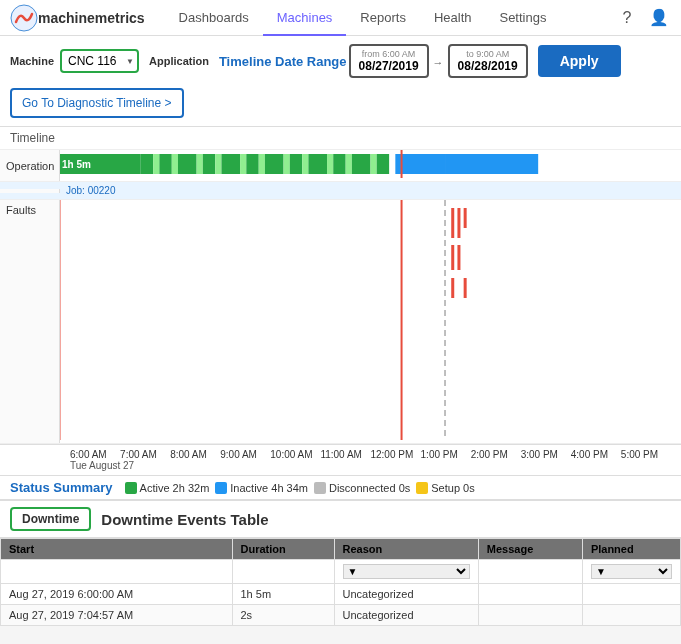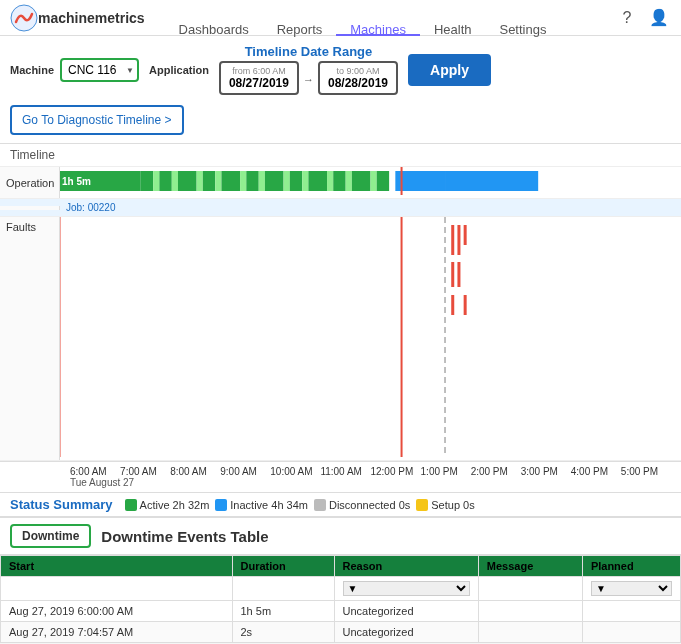--- a/index.html
+++ b/index.html
@@ -2,21 +2,21 @@
 <html><head>
   <meta charset="utf-8">
   <style>
     * { box-sizing: border-box; margin: 0; padding: 0; }
     body { font-family: Arial, sans-serif; font-size: 12px; background: #f5f5f5; width: 681px; min-height: 644px; overflow-x: hidden; }
 
     
     .nav { display: flex; align-items: center; background: #fff; border-bottom: 1px solid #ddd; padding: 0 10px; height: 36px; }
     .nav-logo { display: flex; align-items: center; margin-right: 20px; }
     .nav-links { display: flex; gap: 0; flex: 1; }
-    .nav-link { padding: 12px 14px; height: 36px; line-height: 36px; color: #555; cursor: pointer; font-size: 13px; }
+    .nav-link { padding: 0 14px; height: 36px; line-height: 36px; color: #555; cursor: pointer; font-size: 13px; }
     .nav-link.active { color: #6c63ff; border-bottom: 2px solid #6c63ff; }
     .nav-right { display: flex; align-items: center; gap: 8px; margin-left: auto; }
     .nav-icon-btn { width: 24px; height: 24px; display: flex; align-items: center; justify-content: center; cursor: pointer; color: #555; font-size: 16px; }
 
     
     .toolbar { background: #fff; border-bottom: 1px solid #ddd; padding: 8px 10px; display: flex; align-items: center; gap: 10px; flex-wrap: wrap; }
     .toolbar-group { display: flex; align-items: center; gap: 6px; }
     .toolbar-label { font-size: 11px; color: #333; font-weight: bold; }
     .select-box { border: 2px solid #28a745; border-radius: 4px; padding: 3px 20px 3px 6px; font-size: 12px; background: #fff; cursor: pointer; appearance: none; position: relative; }
     .select-wrapper { position: relative; display: inline-block; }
@@ -66,21 +66,21 @@
     .ss-dot.yellow { background: #f5c518; }
 
     
     .downtime-section { background: #fff; }
     .downtime-header { display: flex; align-items: center; padding: 6px 10px; border-bottom: 1px solid #ddd; gap: 10px; }
     .downtime-tab { border: 2px solid #28a745; border-radius: 4px; padding: 3px 10px; font-size: 12px; font-weight: bold; color: #333; background: #fff; cursor: pointer; }
     .downtime-table-title { font-size: 15px; font-weight: bold; color: #333; }
 
     
     .dt-table { width: 100%; border-collapse: collapse; }
-    .dt-table th { background: #15803d; border: 1px solid #ddd; padding: 4px 8px; font-size: 11px; text-align: left; font-weight: bold; }
+    .dt-table th { background: #737373; border: 1px solid #ddd; padding: 4px 8px; font-size: 11px; text-align: left; font-weight: bold; }
     .dt-table td { border: 1px solid #ddd; padding: 4px 8px; font-size: 11px; color: #333; }
     .dt-table .filter-row th { background: #fff; }
     .dt-table .filter-row select { width: 100%; font-size: 10px; border: 1px solid #ccc; }
     .dt-table tr:nth-child(even) td { background: #fafafa; }
 
     
     .logo-svg { width: 28px; height: 28px; }
   </style>
 </head>
 <body>
@@ -88,22 +88,22 @@
 <nav class="nav">
   <div class="nav-logo">
     <svg class="logo-svg" viewBox="0 0 28 28" fill="none" xmlns="http://www.w3.org/2000/svg">
       <circle cx="14" cy="14" r="13" fill="#e8f0fe" stroke="#4a90d9" stroke-width="1"></circle>
       <path d="M6 18 Q10 8 14 14 Q18 20 22 10" stroke="#e74c3c" stroke-width="2.5" fill="none" stroke-linecap="round"></path>
     </svg>
     <span style="font-weight:bold;font-size:14px;color:#333;">machinemetrics</span>
   </div>
   <div class="nav-links">
     <span class="nav-link">Dashboards</span>
+    <span class="nav-link active">Machines</span>
     <span class="nav-link">Reports</span>
-    <span class="nav-link active">Machines</span>
     <span class="nav-link">Health</span>
     <span class="nav-link">Settings</span>
   </div>
   <div class="nav-right">
     <div class="nav-icon-btn" title="Help">?</div>
     <div class="nav-icon-btn" title="User">👤</div>
   </div>
 </nav>
 
 <div class="toolbar">
@@ -111,21 +111,21 @@
     <span class="toolbar-label">Machine</span>
     <div class="select-wrapper">
       <select class="select-box">
         <option>CNC 116</option>
       </select>
     </div>
   </div>
   <div class="toolbar-group">
     <span class="toolbar-label">Application</span>
   </div>
-  <div style="display:flex; flex-direction:column; align-items:center; gap:2px;">
+  <div style="display:flex; flex-direction:row; align-items:center; gap:2px;">
     <span class="date-range-title">Timeline Date Range</span>
     <div style="display:flex; align-items:center; gap:4px;">
       <div class="date-range-box">
         <span class="date-range-label">from 6:00 AM</span>
         <span style="font-size:12px;font-weight:bold;text-align:right;">08/27/2019</span>
       </div>
       <span class="date-range-arrow">→</span>
       <div class="date-range-box">
         <span class="date-range-label">to 9:00 AM</span>
         <span style="font-size:12px;font-weight:bold;">08/28/2019</span>

